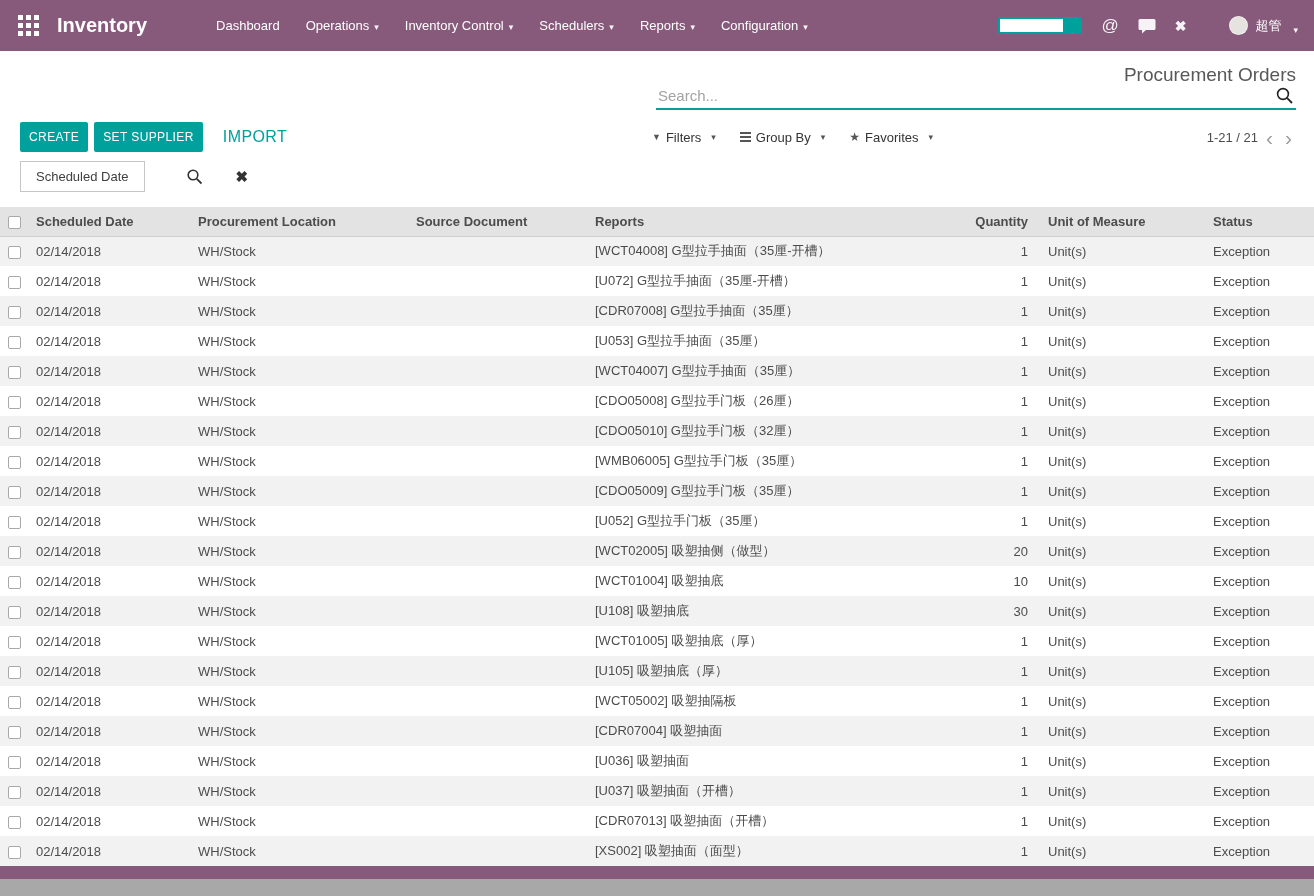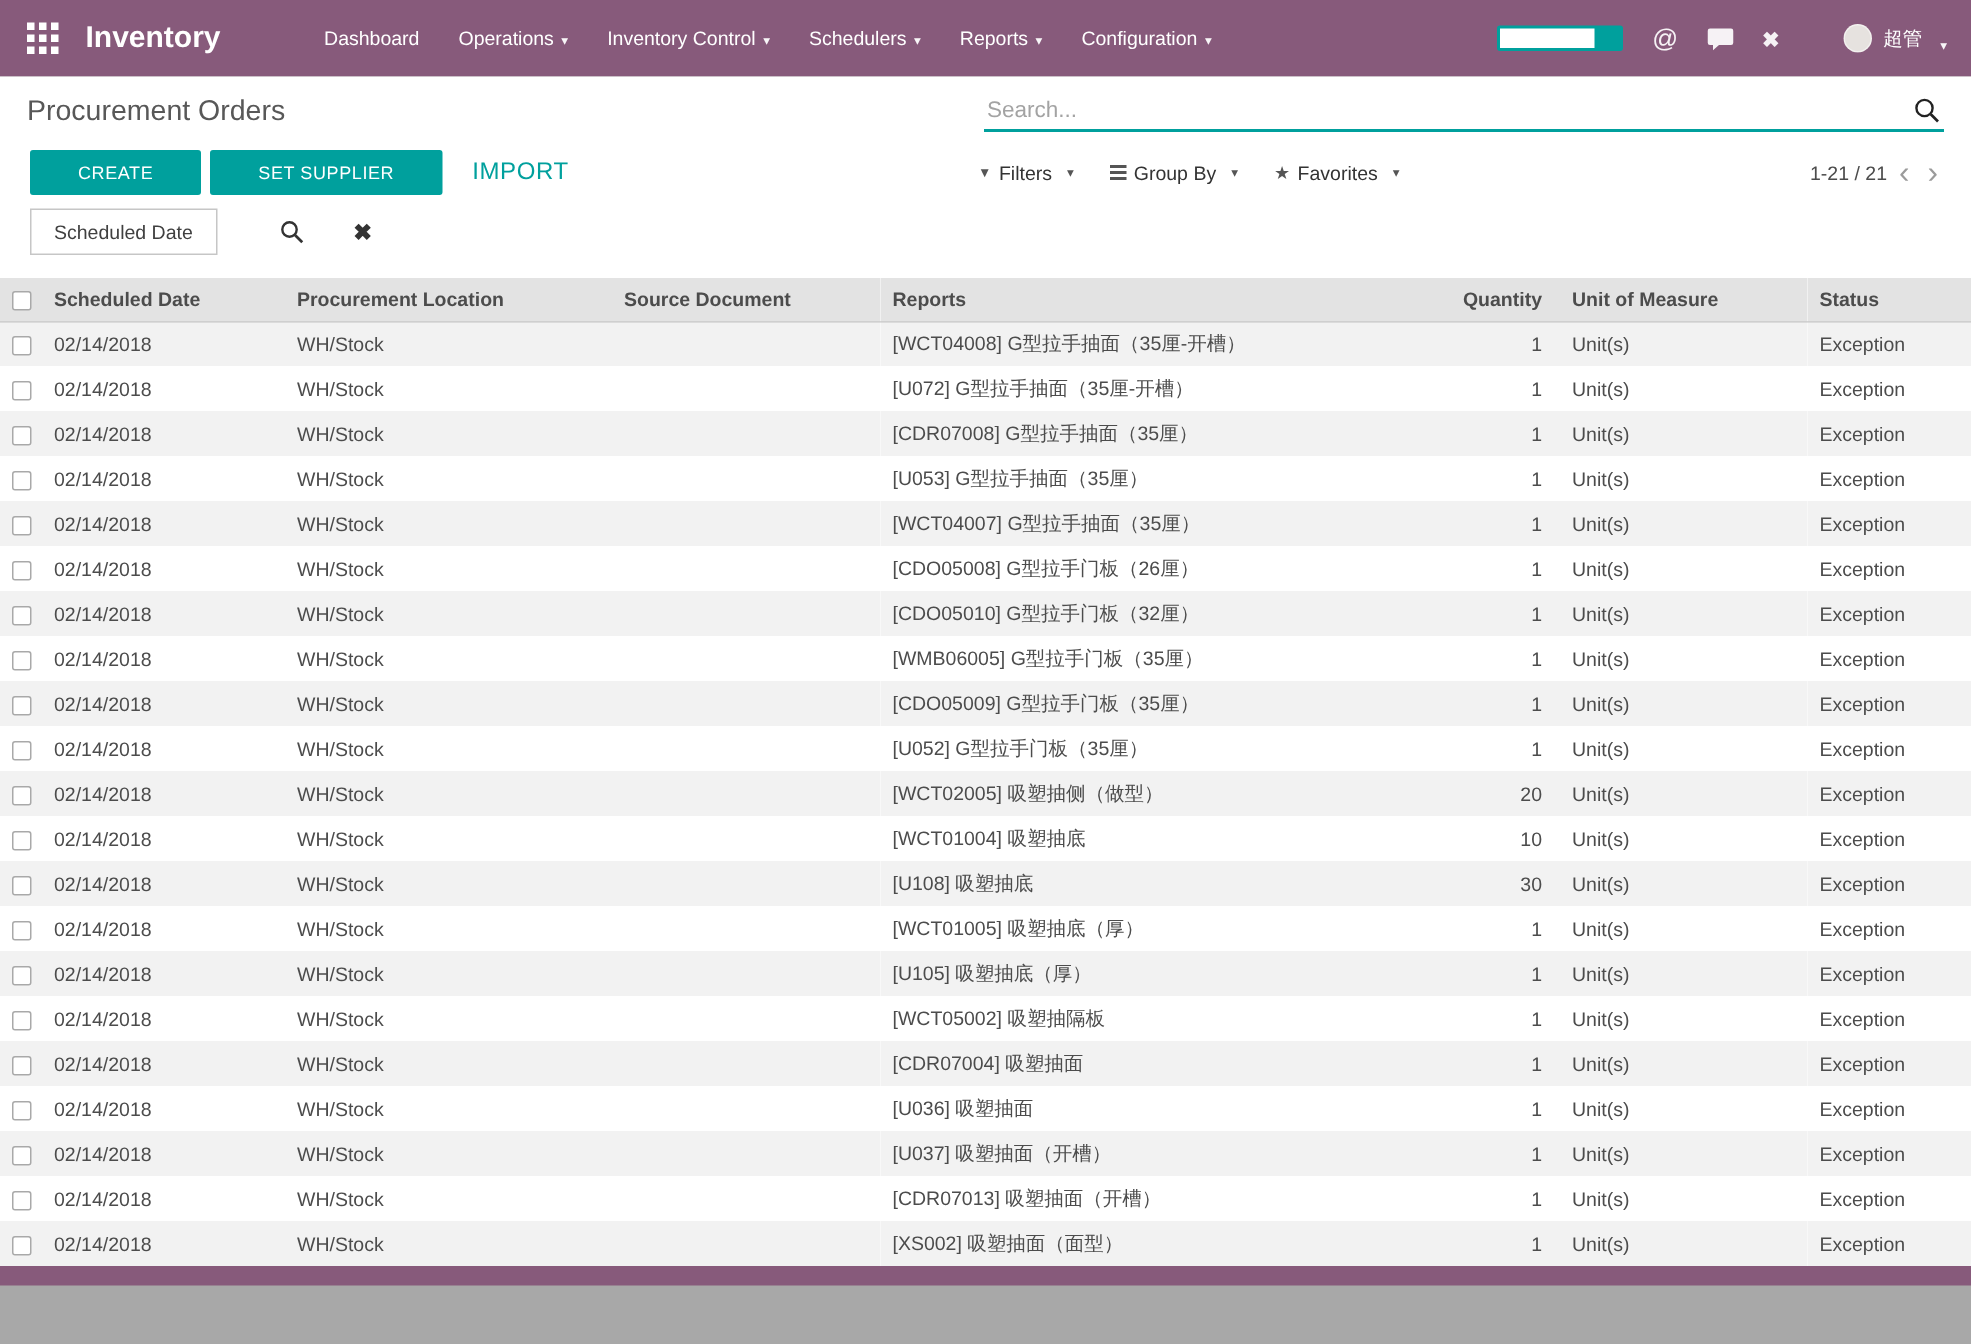--- a/index.html
+++ b/index.html
@@ -28,30 +28,30 @@
   .progress-fill{width:78%;height:100%;background:#fff;}
   .systray-icon{color:rgba(255,255,255,.92);cursor:pointer;display:flex;align-items:center;}
   .systray-icon.at{font-size:17px;}
   .systray-icon.x{font-size:14px;font-weight:bold;}
   .user-menu{display:flex;align-items:flex-end;gap:7px;cursor:pointer;margin-left:24px;}
   .avatar{width:19px;height:19px;border-radius:50%;background:#e6e2df;border:1px solid rgba(255,255,255,.5);}
   .user-name{font-size:13px;}
 
   
   .content{background:#fff;}
-  .cp-row1{display:flex;align-items:flex-start;padding:13px 18px 4px 18px;}
+  .cp-row1{display:flex;align-items:flex-end;padding:13px 18px 4px 18px;flex-direction:column;}
   .page-title{font-size:19px;font-weight:normal;color:#585858;margin:0;}
   .searchview{margin-left:auto;width:640px;border-bottom:2px solid var(--accent);display:flex;align-items:center;padding-bottom:3px;}
   .search-input{flex:1;border:none;outline:none;font-size:15px;color:#a16207;background:transparent;}
   .search-input::placeholder{color:#a3a3a3;}
   .search-mag{cursor:pointer;display:flex;align-items:center;padding:0 2px;}
 
   .cp-row2{display:flex;align-items:center;padding:8px 0 5px 20px;}
   .btn-zone{width:632px;flex:none;display:flex;align-items:center;}
-  .btn{background:var(--accent);color:#fff;border:none;height:30px;padding:0 32px;font-size:12px;letter-spacing:.4px;cursor:pointer;border-radius:2px;margin-right:6px;font-family:inherit;}
+  .btn{background:var(--accent);color:#fff;border:none;height:30px;padding:0 9px;font-size:12px;letter-spacing:.4px;cursor:pointer;border-radius:2px;margin-right:6px;font-family:inherit;}
   .link-btn{color:var(--accent);font-size:16px;letter-spacing:.4px;margin-left:14px;cursor:pointer;text-decoration:none;}
   .search-zone{flex:1;display:flex;align-items:center;}
   .dropdown-toggle{display:flex;align-items:center;gap:5px;margin-right:24px;font-size:13px;color:#333;cursor:pointer;white-space:nowrap;}
   .dd-icon{font-size:9px;color:#555;}
   .dd-icon.star{font-size:12px;}
   .bars i{display:block;width:11px;height:2px;background:#555;margin:2px 0;}
   .pager{margin-left:auto;display:flex;align-items:center;gap:4px;padding-right:18px;font-size:13px;color:#4c4c4c;}
   .pager-btn{color:#9b9b9b;font-size:21px;cursor:pointer;line-height:1;padding:0 4px;}
 
   .cp-row3{display:flex;align-items:center;padding:4px 0 11px 20px;}

